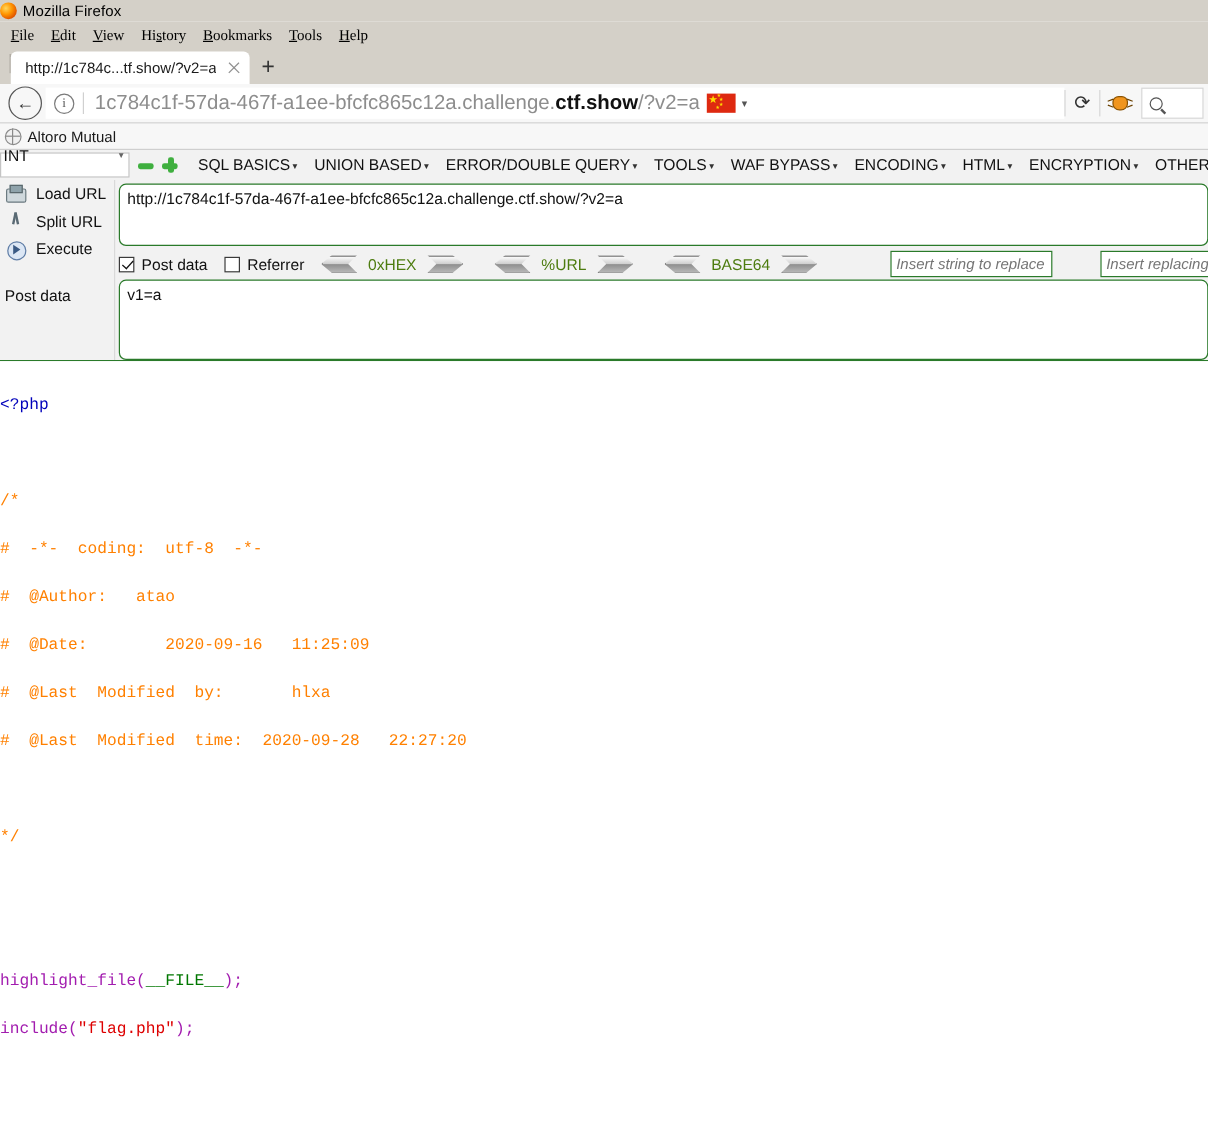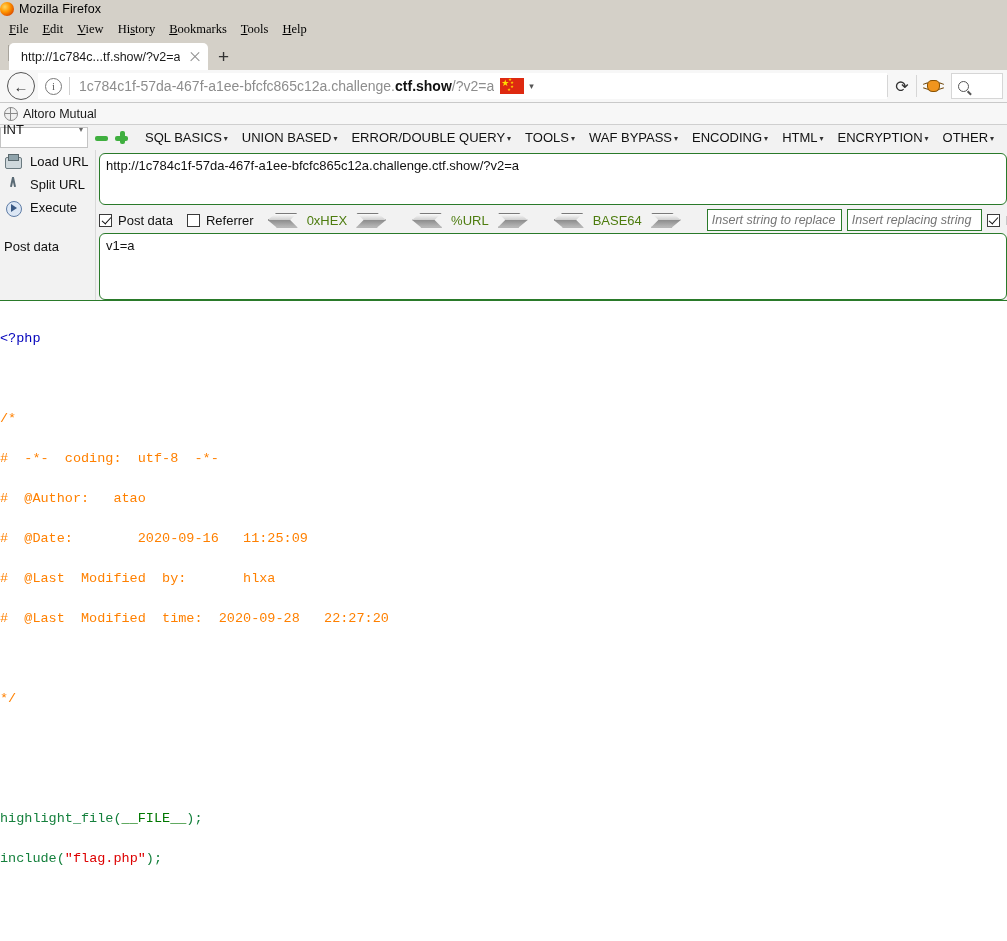--- a/index.html
+++ b/index.html
@@ -119,21 +119,21 @@
   }
   .info-icon {
     width: 17px; height: 17px; border-radius: 50%;
     border: 1.3px solid #7a7a7a; color: #5a5a5a;
     font-size: 11px; font-family: "Liberation Serif", serif;
     display: flex; align-items: center; justify-content: center;
     margin: 0 7px 0 5px; flex: none;
   }
   .url-divider { width: 1px; height: 18px; background: #d0d0d0; margin-right: 9px; flex: none; }
   .url-text {
-    font-size: 14px; color: #8d8d8d; white-space: nowrap;
+    font-size: 17px; color: #8d8d8d; white-space: nowrap;
     overflow: hidden; text-overflow: ellipsis;
   }
   .url-text .host { color: #111; font-weight: bold; }
   .flag-cn {
     width: 24px; height: 16px; background: #de2910;
     flex: none; margin-left: 6px; position: relative;
   }
   .flag-cn .star {
     position: absolute; color: #ffde00; font-size: 7px; line-height: 1;
   }
@@ -202,21 +202,21 @@
     background: #f2f2f2;
     border-bottom: 1.5px solid #2a7a2a;
   }
   .hb-menurow {
     height: 25px;
     display: flex; align-items: center;
     padding-left: 0px;
     font-size: 13px; color: #111;
   }
   .hb-select {
-    width: 88px; height: 21px; background: #fff;
+    width: 108px; height: 21px; background: #fff;
     border: 1px solid #c4c4c4;
     display: flex; align-items: center; justify-content: space-between;
     padding: 0 4px 16px 2px;
     font-size: 13px; color: #111; flex: none;
   }
   .hb-select .caret { font-size: 8px; color: #666; }
   .icon-minus, .icon-plus {
     width: 13px; height: 13px; flex: none; margin-left: 7px;
     position: relative;
   }
@@ -322,37 +322,37 @@
     border: 1px solid #7a7a7a;
   }
   .arrow-btn.left .sh { clip-path: polygon(0% 50%, 30% 0%, 100% 0%, 75% 50%, 100% 100%, 30% 100%); }
   .arrow-btn.right .sh { clip-path: polygon(0% 0%, 70% 0%, 100% 50%, 70% 100%, 0% 100%, 25% 50%); }
   .enc-label { font-size: 13px; color: #4d7c0f; padding: 0 9px; white-space: nowrap; }
   .repl-input {
     width: 135px; height: 22px;
     border: 1.3px solid #2a7a2a; background: #fff;
     font-family: "Liberation Sans", sans-serif;
     font-size: 12.5px; font-style: italic; color: #7c7c7c;
-    padding: 0 4px; outline: none; flex: none;
+    padding: 0 4px; outline: none; flex: none; margin-left: 35px;
   }
   .repl-input:nth-of-type(n) { margin-right: 5px; }
 
   
   .pagecontent {
     background: #fff;
     padding: 8px 0 0 0;
     font-family: "Liberation Mono", monospace;
     font-size: 13.5px;
     line-height: 20px;
     white-space: pre;
   }
   .code-line { padding-left: 0px; }
   .c-php   { color: #0000bb; }
   .c-com   { color: #ff8000; }
-  .c-kw    { color: #15803d; }
+  .c-kw    { color: #a21caf; }
   .c-str   { color: #dd0000; }
   .c-def   { color: #007700; }
 </style>
 </head>
 <body>
 
 <div class="titlebar">
   <span class="ff-logo"></span>
   <span class="titlebar-text">Mozilla Firefox</span>
 </div>

